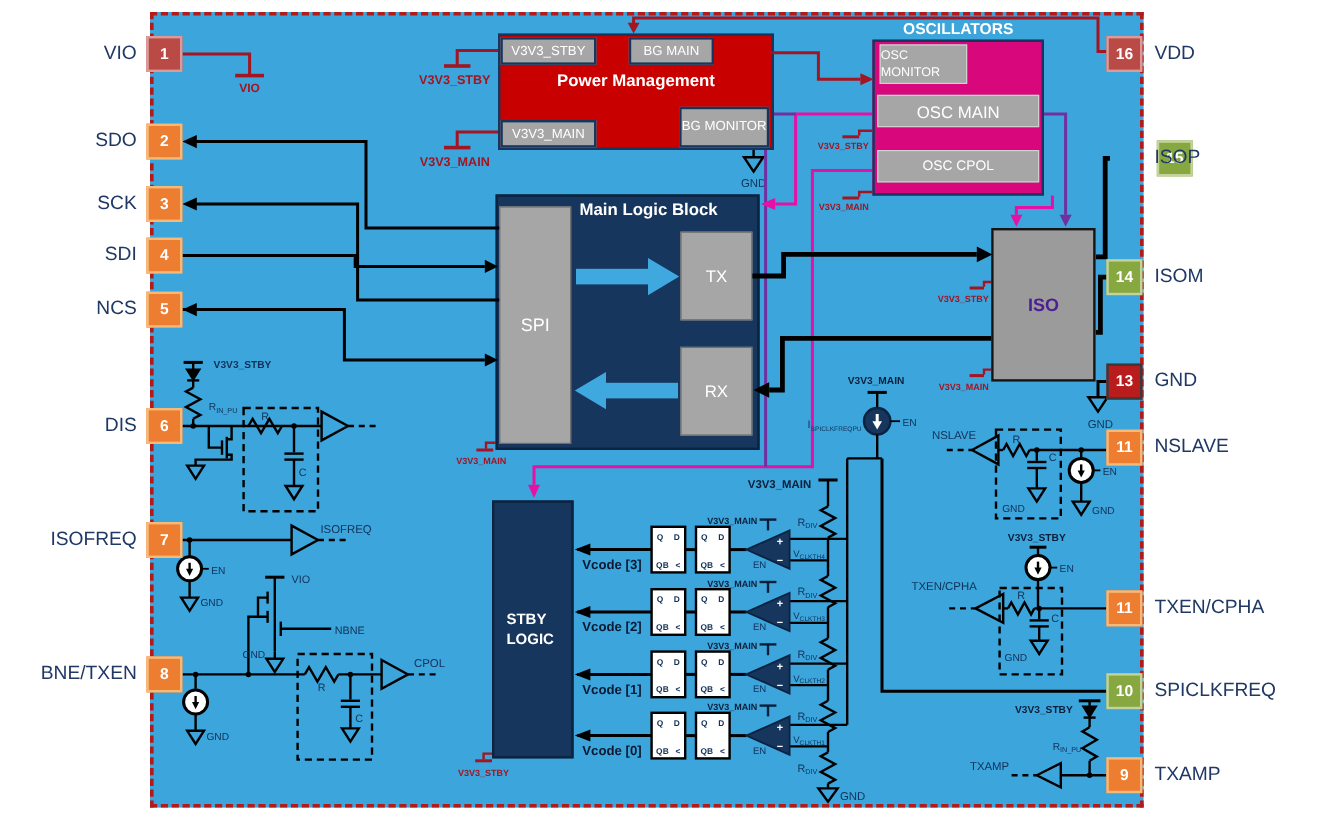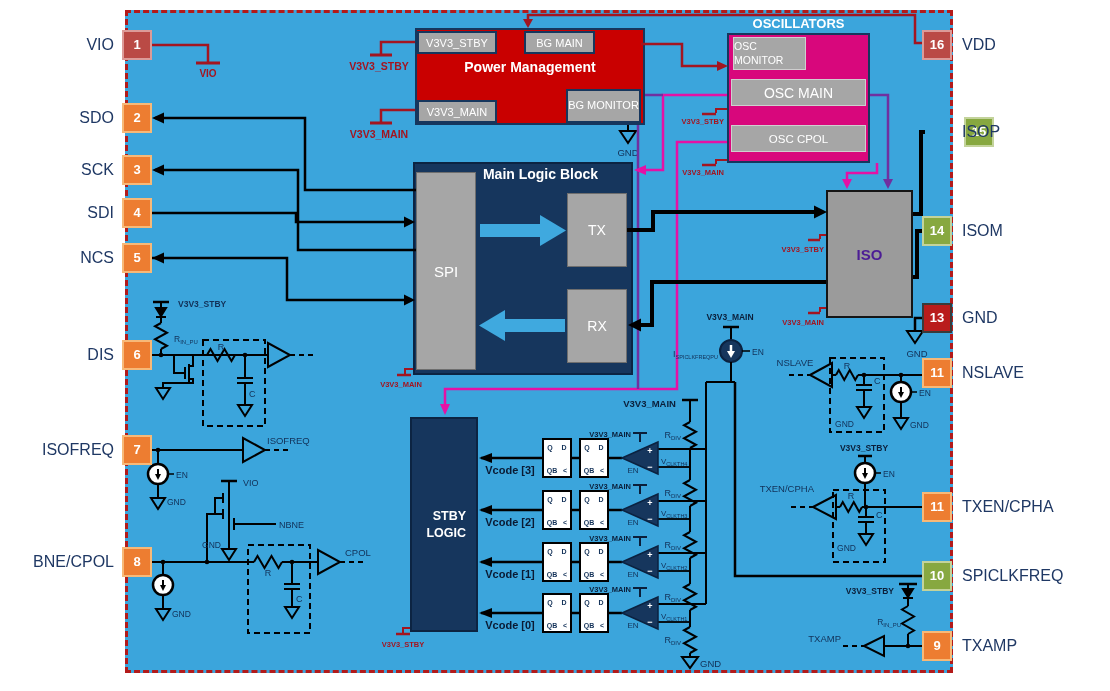--- a/index.html
+++ b/index.html
@@ -444,21 +444,21 @@
 
 <div class="blk navyblk" style="left:413px;top:162px;width:220px;height:213px"></div>
 <div class="wtitle" style="left:448px;top:166px;width:185px;font-size:14px">Main Logic Block</div>
 <div class="blk gray flexc" style="left:416px;top:172px;width:60px;height:198px;border:1px solid #6E6E6E;font-size:15px">SPI</div>
 <div class="blk gray flexc" style="left:567px;top:193px;width:60px;height:74px;border:1px solid #6E6E6E;font-size:14px">TX</div>
 <div class="blk gray flexc" style="left:567px;top:289px;width:60px;height:74px;border:1px solid #6E6E6E;font-size:14px">RX</div>
 
 <div class="blk flexc" style="left:826px;top:190px;width:87px;height:128px;background:#9B9B9B;border:2px solid #151515;color:#4c1d95;font-weight:bold;font-size:15px">ISO</div>
 
 <div class="blk navyblk flexc" style="left:410px;top:417px;width:68px;height:215px">
-    <span style="display:block;width:44px;text-align:right;color:#fff;font-weight:bold;font-size:12.5px;line-height:1.35">STBY LOGIC</span>
+    <span style="display:block;width:44px;text-align:left;color:#fff;font-weight:bold;font-size:12.5px;line-height:1.35">STBY LOGIC</span>
   </div>
 
 <svg class="layer top" width="1110" height="691">
 
   <g stroke="#000" fill="none" stroke-width="2.5">
     <path d="M416,190 H305 V118 H155"></path>
     <path d="M416,250 H298 V170 H155"></path>
     <path d="M152,213 H296 V222 H404"></path>
     <path d="M152,258 H287 V300 H404"></path>
   </g>
@@ -504,21 +504,21 @@
 <div class="pin green" style="left:922px;top:561px"><span>10</span></div>
 <div class="pin orange" style="left:922px;top:631px"><span>9</span></div>
 
 <div class="plabel pl-left" style="top:36px">VIO</div>
 <div class="plabel pl-left" style="top:109px">SDO</div>
 <div class="plabel pl-left" style="top:161px">SCK</div>
 <div class="plabel pl-left" style="top:204px">SDI</div>
 <div class="plabel pl-left" style="top:249px">NCS</div>
 <div class="plabel pl-left" style="top:346px">DIS</div>
 <div class="plabel pl-left" style="top:441px">ISOFREQ</div>
-<div class="plabel pl-left" style="top:553px">BNE/CPOL</div>
+<div class="plabel pl-left" style="top:553px">BNE/TXEN</div>
 
 <div class="plabel pl-right" style="top:36px">VDD</div>
 <div class="plabel pl-right" style="top:123px">ISOP</div>
 <div class="plabel pl-right" style="top:222px">ISOM</div>
 <div class="plabel pl-right" style="top:309px">GND</div>
 <div class="plabel pl-right" style="top:364px">NSLAVE</div>
 <div class="plabel pl-right" style="top:498px">TXEN/CPHA</div>
 <div class="plabel pl-right" style="top:567px">SPICLKFREQ</div>
 <div class="plabel pl-right" style="top:637px">TXAMP</div>
 

